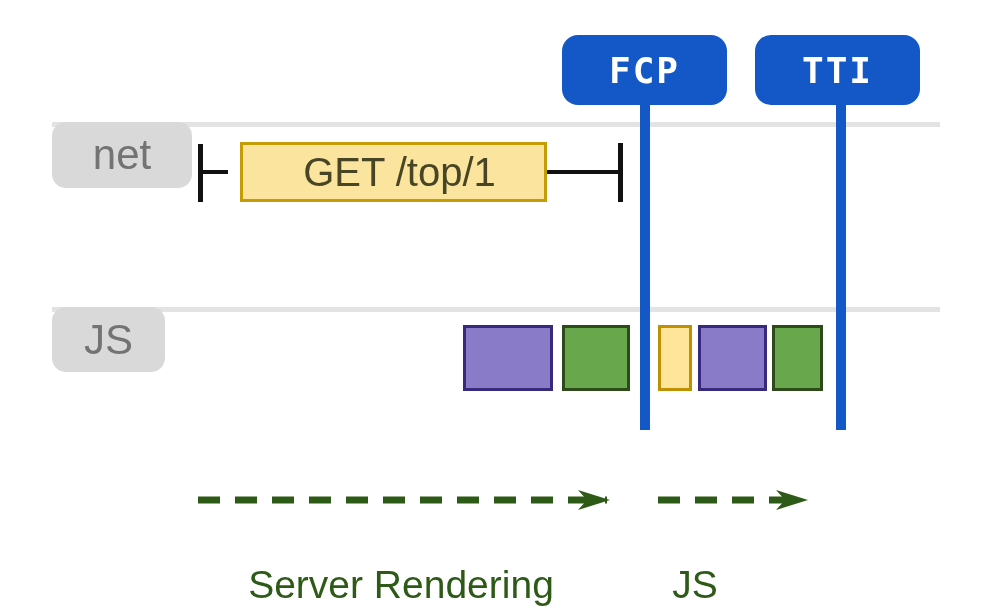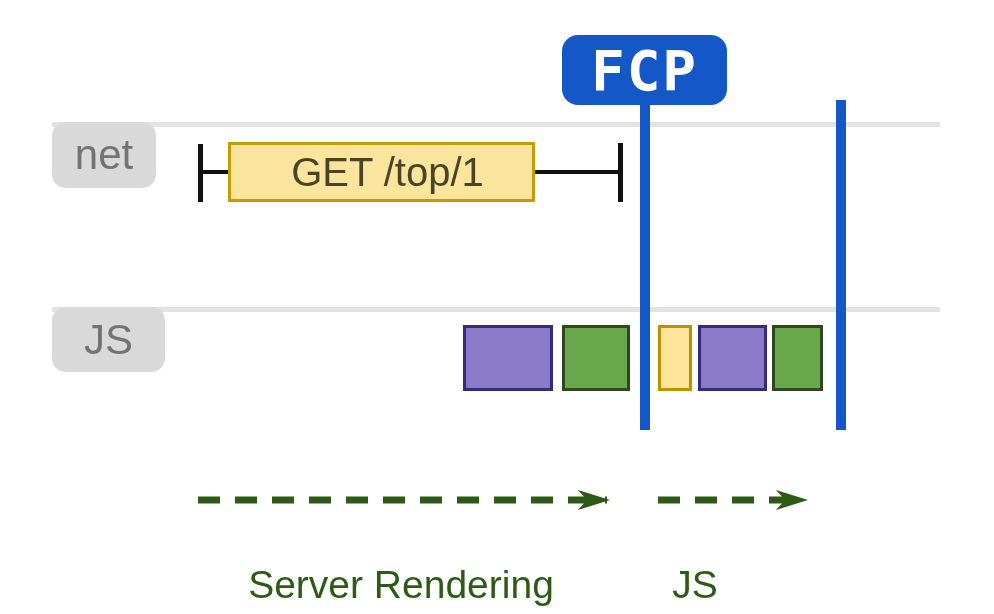--- a/index.html
+++ b/index.html
@@ -4,51 +4,51 @@
 <style>
   html,body{margin:0;padding:0;background:#ffffff;}
   .stage{
     position:relative;width:994px;height:614px;background:#ffffff;overflow:hidden;
     font-family:"Liberation Sans",sans-serif;
   }
   
   .badge{
     position:absolute;top:35px;width:165px;height:70px;border-radius:16px;
     background:var(--blue,#1458c8);color:#ffffff;display:flex;align-items:center;justify-content:center;
-    font-family:"DejaVu Sans Mono",monospace;font-weight:bold;font-size:56px;letter-spacing:2px;
+    font-family:"DejaVu Sans Mono",monospace;font-weight:bold;font-size:36px;letter-spacing:2px;
     z-index:5;
   }
   .badge.fcp{left:562px;}
   .badge.tti{left:755px;}
   
   .marker-line{
     position:absolute;top:100px;width:10px;height:330px;background:var(--blue,#1458c8);z-index:4;
   }
   .marker-line.fcp{left:640px;}
   .marker-line.tti{left:836px;}
   
   .lane-line{position:absolute;left:52px;width:888px;height:5px;background:var(--lane-line,#e3e3e3);z-index:1;}
   .lane-line.net{top:122px;}
   .lane-line.js{top:307px;}
   .lane-tab{
     position:absolute;background:var(--lane-tab,#d9d9d9);border-radius:14px;
     display:flex;align-items:center;justify-content:center;
     color:var(--lane-tab-text,#737373);font-size:42px;z-index:2;
   }
-  .lane-tab.net{left:52px;top:122px;width:104px;height:66px;}
+  .lane-tab.net{left:52px;top:122px;width:140px;height:66px;}
   .lane-tab.js{left:52px;top:307px;width:113px;height:65px;}
   
   .tick{position:absolute;width:5px;background:var(--black,#111111);z-index:2;}
   .tick.start{left:198px;top:144px;height:58px;}
   .tick.end{left:618px;top:143px;height:59px;}
   .connector{position:absolute;top:170px;height:4px;background:var(--black,#111111);z-index:2;}
   .connector.start{left:203px;width:25px;}
   .connector.end{left:535px;width:84px;}
   .request-box{
-    position:absolute;left:228px;top:142px;width:307px;height:60px;box-sizing:border-box;
+    position:absolute;left:240px;top:142px;width:307px;height:60px;box-sizing:border-box;
     background:var(--req-fill,#fbe49e);border:3px solid var(--req-border,#c59c06);
     display:flex;align-items:center;justify-content:center;
     color:var(--req-text,#474524);font-size:40px;z-index:3;white-space:nowrap;padding-left:12px;
   }
   
   .js-block{position:absolute;top:325px;height:66px;box-sizing:border-box;border:3px solid;z-index:3;}
   .js-block.purple{background:var(--purple-fill,#8a7bc8);border-color:var(--purple-border,#372a7d);}
   .js-block.green{background:var(--green-fill,#68a74b);border-color:var(--green-border,#2c4a1a);}
   .js-block.yellow{background:var(--yellow-fill,#ffe599);border-color:var(--yellow-border,#bf9000);}
   .js-block.b1{left:463px;width:90px;}
@@ -67,20 +67,23 @@
   .phase-label.sr{left:181px;width:440px;}
   .phase-label.js{left:595px;width:200px;}
 </style>
 </head>
 <body>
 
 <div class="stage">
 
   <div class="badge fcp">
     <span>FCP</span>
+  </div>
+  <div class="badge tti">
+    <span>TTI</span>
   </div>
 
   <div class="marker-line fcp"></div>
   <div class="marker-line tti"></div>
 
   <div class="lane-line net"></div>
   <div class="lane-tab net">
     <span>net</span>
   </div>
 

